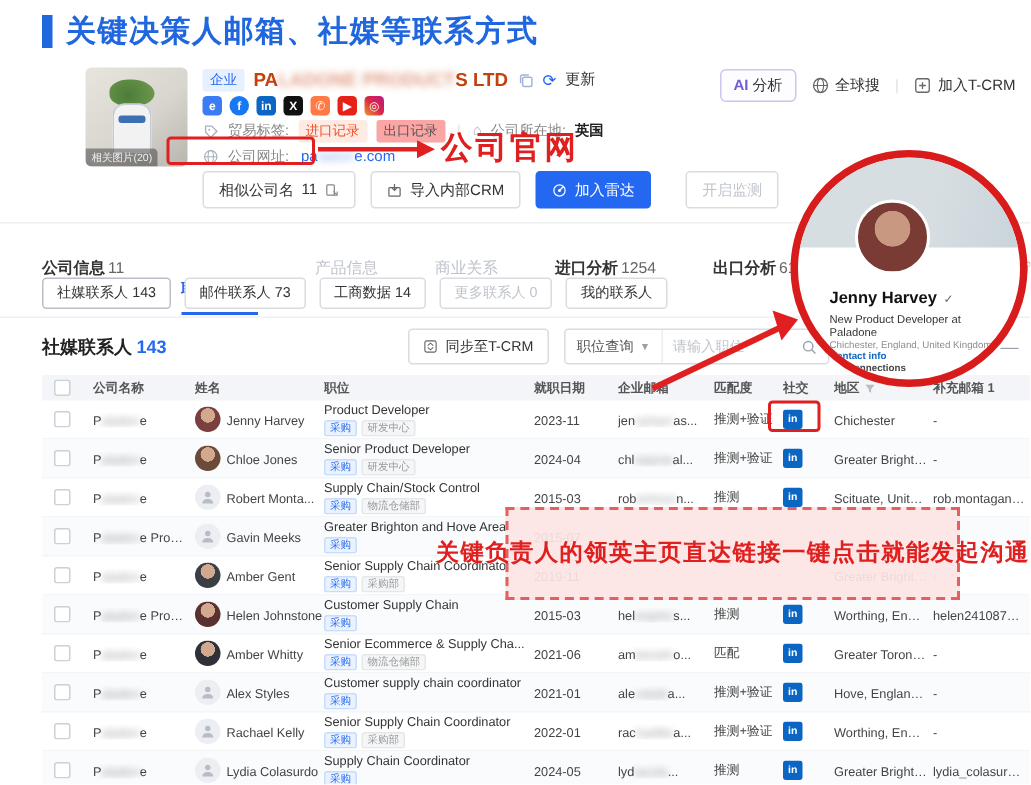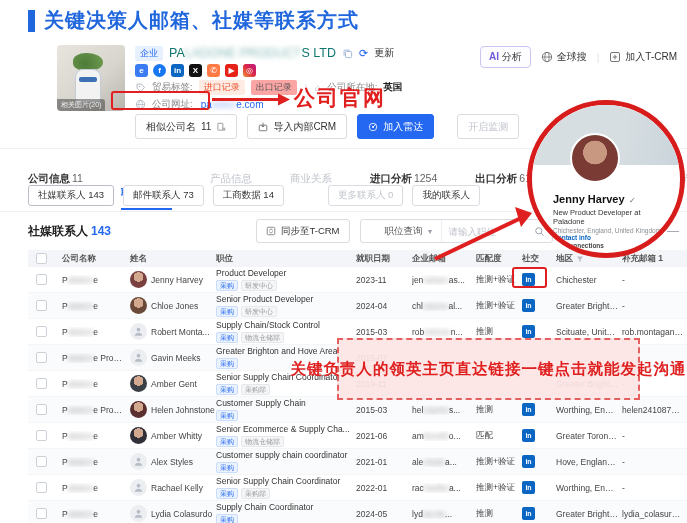--- a/index.html
+++ b/index.html
@@ -24,21 +24,21 @@
   #thumb { position:absolute; top:45px; left:57px; width:68px; height:66px; border-radius:4px; overflow:hidden;
            background:linear-gradient(140deg,#e8e4de 0%,#d8d4ce 55%,#b8b4ae 100%); }
   #r2body { position:absolute; left:18px; top:24px; width:26px; height:34px; background:#f2f2f2; border-radius:8px 8px 3px 3px; box-shadow:inset 0 0 0 1px #c5cbd4; }
   #r2stripe { position:absolute; left:22px; top:32px; width:18px; height:5px; background:#3d6fb4; border-radius:2px; }
   #r2plant { position:absolute; left:16px; top:8px; width:30px; height:18px; background:radial-gradient(circle at 40% 60%,#4d7c3a,#6f9c4f); border-radius:50% 60% 55% 50%; }
   #thumb-label { position:absolute; left:0; bottom:0; padding:1px 4px; font-size:7px; color:#f0f0f0; background:rgba(40,40,40,.45); border-radius:0 3px 0 0; }
 
   #cinfo { position:absolute; top:44px; left:135px; width:380px; }
   .cline { display:flex; align-items:center; gap:6px; height:18px; white-space:nowrap; }
   .type-badge { background:#e6f0ff; color:#2468f2; font-size:9px; padding:1px 5px; border-radius:2px; }
-  #company-name { font-size:12.5px; font-weight:normal; color:#0f766e; }
+  #company-name { font-size:12.5px; font-weight:bold; color:#c2410c; }
   .blur { filter:blur(2.5px); opacity:.5; }
   .refresh { color:#2468f2; font-size:11px; cursor:pointer; }
   .update-lb { font-size:10px; color:#333; }
   #social-row { display:flex; gap:5px; height:17px; align-items:center; }
   .sic { width:13px; height:13px; border-radius:3px; color:#fff; font-size:8px; font-weight:bold; display:flex; align-items:center; justify-content:center; cursor:pointer; }
   .sic.round { border-radius:50%; }
   .meta-line { font-size:9.5px; color:#888; height:17px; }
   .meta-ic { color:#a8b0bc; font-size:10px; }
   .tag-imp { background:#fdebe4; color:#f0502a; padding:1px 5px; font-size:9px; border-radius:2px; }
   .tag-exp { background:#fca5a5; color:#555; padding:1px 5px; font-size:9px; border-radius:2px; }
@@ -62,30 +62,30 @@
   .tab { color:#333; font-weight:bold; padding-bottom:8px; cursor:pointer; white-space:nowrap; }
   .tab .cnt { font-weight:normal; color:#666; margin-left:2px; }
   .tab.active { color:#2468f2; border-bottom:2px solid #2468f2;margin-top:14px; }
   .tab.active .cnt { color:#2468f2; }
   .tab.disabled { color:#bfc3cb; font-weight:normal; cursor:default; }
 
   
   #pills { position:absolute; top:185px; left:28px; display:flex; gap:9px; }
   .pill { height:21px; display:flex; align-items:center; gap:3px; border:1px solid #d9dce1; border-radius:3px; padding:0 9px; font-size:9.5px; color:#333; cursor:pointer; background:#fff; white-space:nowrap; }
   .pill.active { border-color:#b9bec7; }
-  .pill.disabled { color:#c0c4cc; cursor:default;margin-left:35px; }
+  .pill.disabled { color:#c0c4cc; cursor:default; }
 
   
   #toolbar { position:absolute; top:218px; left:28px; right:8px; height:26px; display:flex; align-items:center; }
   #toolbar-heading { font-size:12px; font-weight:bold; color:#222; }
   #toolbar-heading .cnt { color:#2468f2; margin-left:3px; }
   #toolbar-spacer { flex:1; }
   .tb-btn { height:24px; display:flex; align-items:center; gap:5px; border:1px solid #d9dce1; border-radius:3px; padding:0 9px; font-size:9.5px; color:#333; background:#fff; cursor:pointer; white-space:nowrap; }
   #job-group { height:24px; margin-left:10px; display:flex; align-items:center; border:1px solid #d9dce1; border-radius:3px; background:#fff; }
-  #job-query { font-size:9.5px; color:#555; padding:0 8px; display:flex; gap:4px; align-items:center; cursor:pointer; border-right:1px solid #eceef1; height:100%;margin-left:16px; }
+  #job-query { font-size:9.5px; color:#555; padding:0 8px; display:flex; gap:4px; align-items:center; cursor:pointer; border-right:1px solid #eceef1; height:100%; }
   #job-input { border:none; outline:none; font-size:9.5px; padding:0 6px; width:92px; color:#333; font-family:inherit; }
   #job-input::placeholder { color:#c0c4cc; }
   #search-ic { margin-right:7px; cursor:pointer; }
   #filter-dd { margin-left:10px; }
   #fav-ic { margin-left:10px; color:#9aa0aa; font-size:12px; cursor:pointer; }
   .chev { color:#9aa0aa; font-size:7px; }
 
   
   #table { position:absolute; top:250px; left:28px; width:659px; font-size:8.5px; color:#444; }
   .trow { display:grid; grid-template-columns:34px 68px 86px 140px 56px 64px 46px 34px 66px 65px; align-items:center; }

